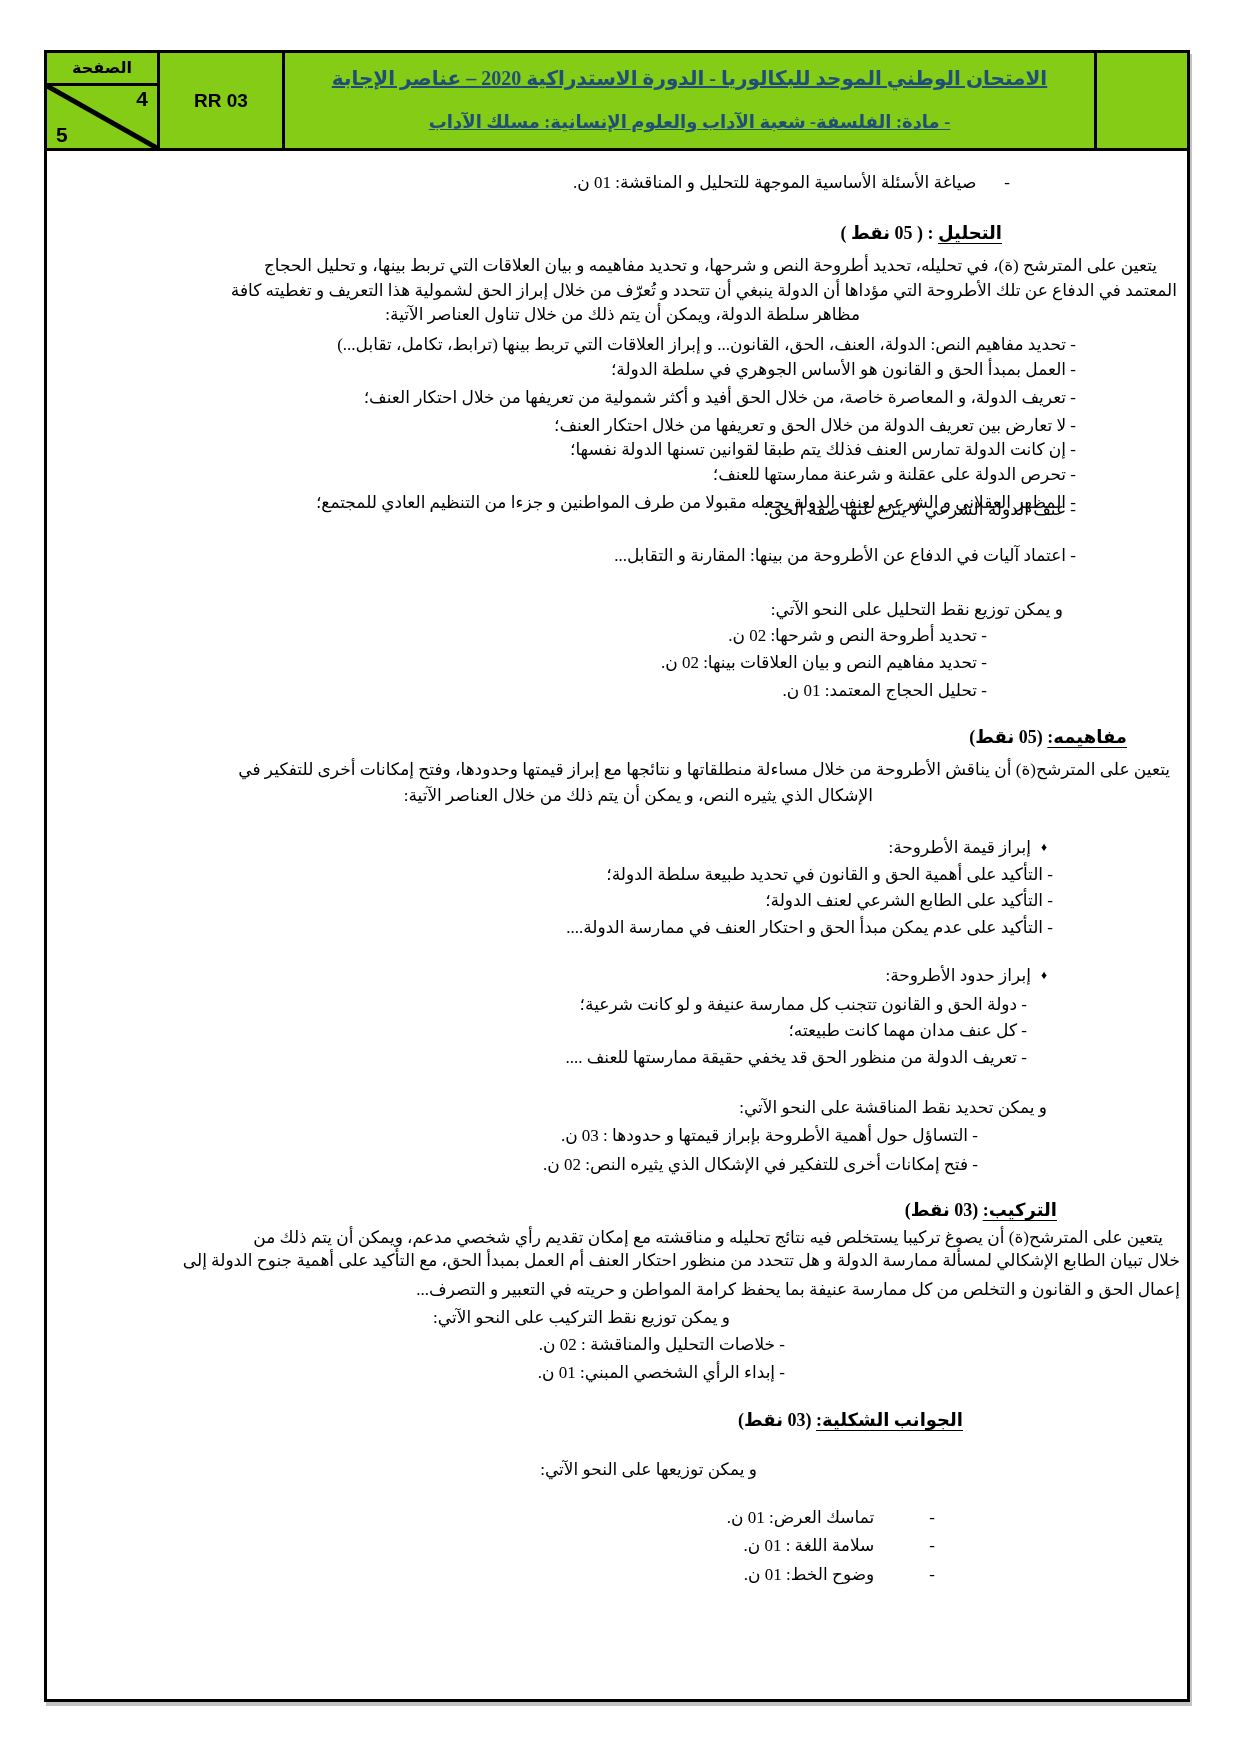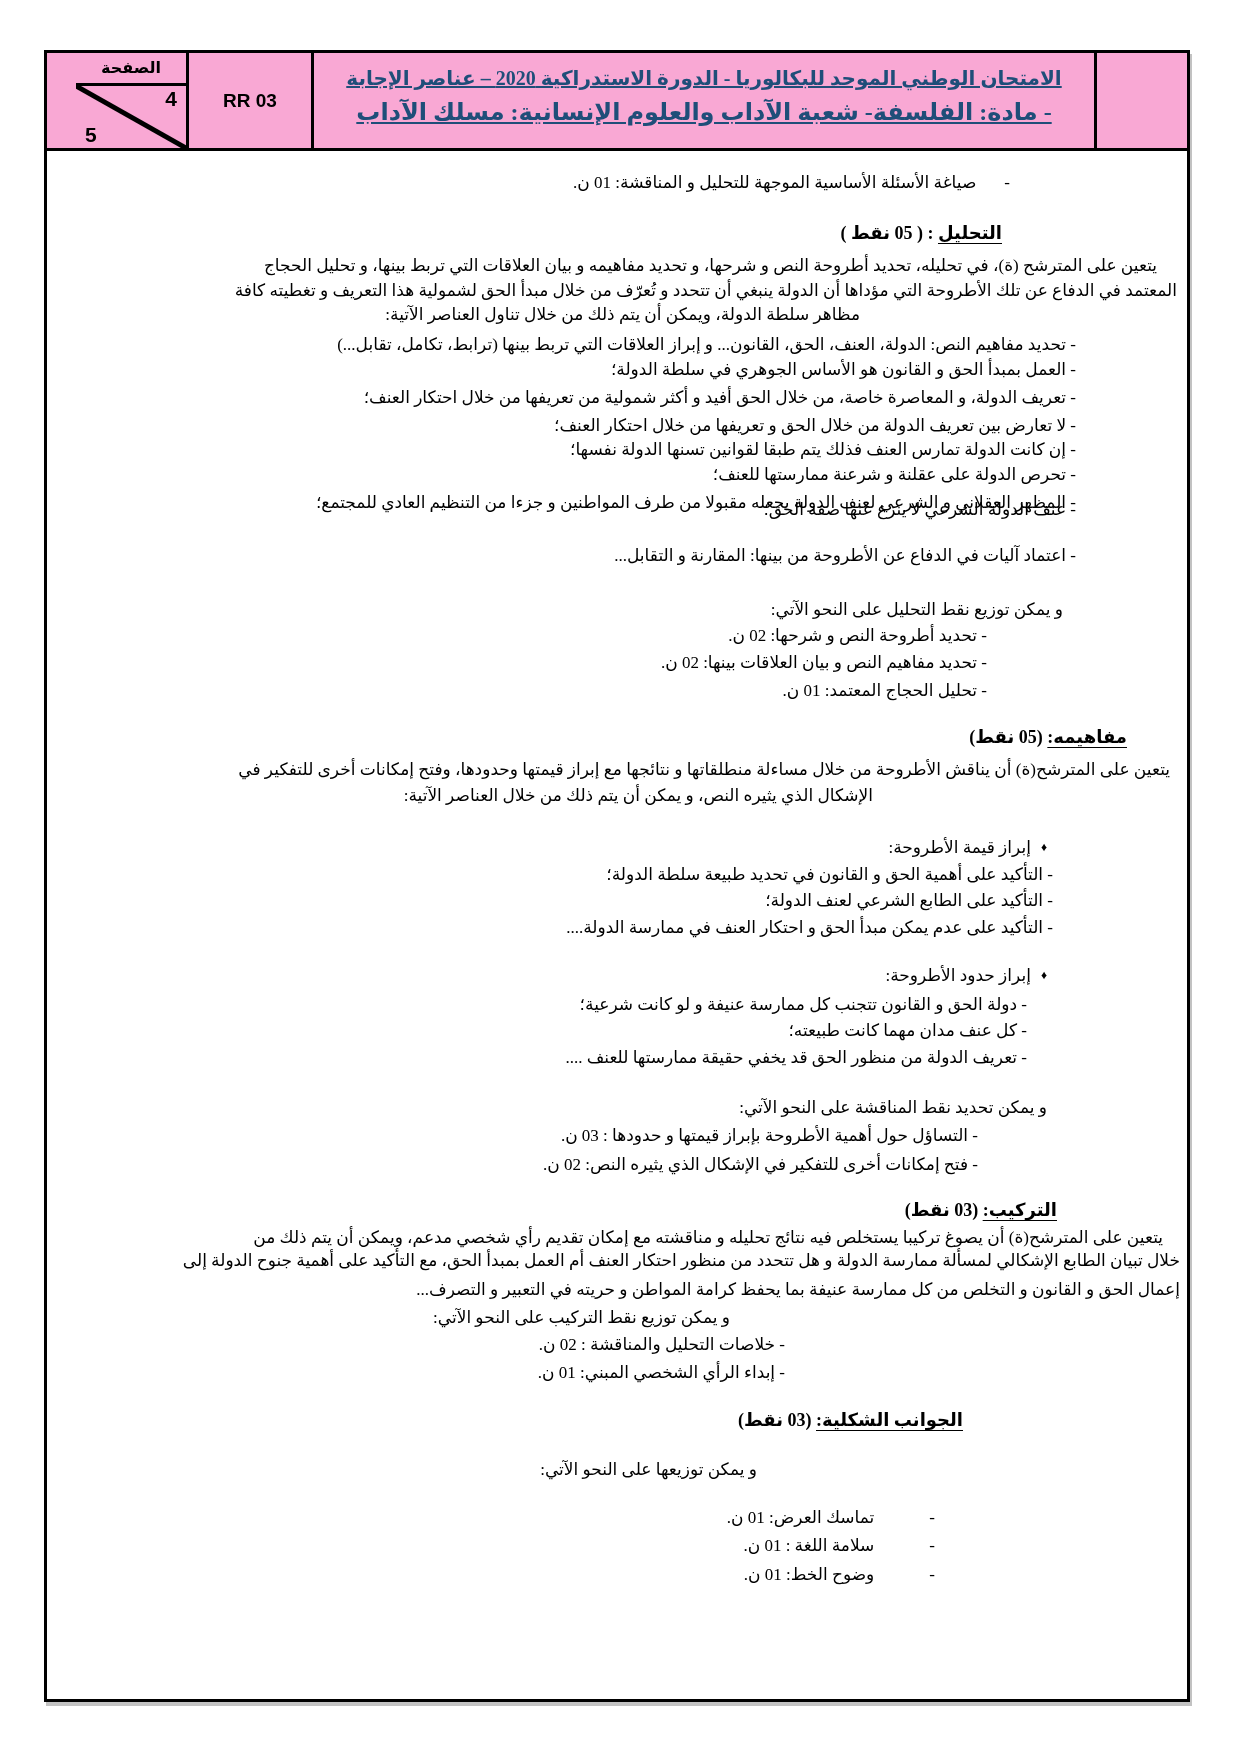--- a/index.html
+++ b/index.html
@@ -6,32 +6,32 @@
   body{
     width:1240px;height:1754px;position:relative;background:#ffffff;color:#000;
     font-family:"Liberation Serif","DejaVu Sans",serif;direction:rtl;overflow:hidden;
   }
   .frame{
     position:absolute;left:44px;top:50px;width:1146px;height:1652px;
     border:3px solid #000;box-sizing:border-box;background:#fff;
     box-shadow:2px 4px 0 rgba(120,120,120,.45);
   }
   
-  .header{position:absolute;top:0;left:0;right:0;height:95px;border-bottom:3px solid #000;display:flex;direction:ltr;background:#f9a8d4;padding-left:29px;}
+  .header{position:absolute;top:0;left:0;right:0;height:95px;border-bottom:3px solid #000;display:flex;direction:ltr;background:#84cc16;}
   .cell-page{width:113px;border-right:3px solid #000;position:relative;box-sizing:border-box;}
   .page-label{height:30px;line-height:30px;text-align:center;font-weight:bold;font-size:16px;border-bottom:3px solid #000;direction:rtl;}
   .page-diag{position:absolute;top:33px;left:0;right:0;bottom:0;}
   .page-diag svg{position:absolute;top:0;left:0;width:100%;height:100%;}
   .num-top{position:absolute;top:1px;right:9px;font-size:21px;font-weight:bold;font-family:"Liberation Sans",sans-serif;}
   .num-bottom{position:absolute;bottom:1px;left:9px;font-size:21px;font-weight:bold;font-family:"Liberation Sans",sans-serif;}
   .cell-rr{width:125px;border-right:3px solid #000;display:flex;align-items:center;justify-content:center;
     font-family:"Liberation Sans",sans-serif;font-weight:bold;font-size:19px;direction:ltr;box-sizing:border-box;}
   .cell-title{flex:1;border-right:3px solid #000;text-align:center;color:#1F4E79;font-weight:bold;padding-top:13px;direction:rtl;box-sizing:border-box;text-decoration:underline;}
   .cell-title .t1{font-size:20px;}
-  .cell-title .t2{font-size:24px;margin-top:8px;}
+  .cell-title .t2{font-size:18px;margin-top:21px;}
   .cell-empty{width:90px;}
   
   .tb{position:absolute;white-space:nowrap;font-size:17px;line-height:25px;direction:rtl;}
   .flexline{display:flex;align-items:baseline;}
   .gap28{display:inline-block;width:28px;}
   .gap55{display:inline-block;width:55px;}
   .hd{font-size:18px;font-weight:bold;}
   .u{text-decoration:underline;text-underline-offset:4px;}
   .dmark{font-size:12px;margin-left:10px;position:relative;top:-2px;}
 </style>
@@ -62,21 +62,21 @@
   <div class="tb flexline" style="top:117px;right:177px">
     <span>-</span>
       <span class="gap28"></span>
     <span>صياغة الأسئلة الأساسية الموجهة للتحليل و المناقشة: 01 ن.</span>
   </div>
 
   <div class="tb hd" style="top:168px;right:185px">
     <span class="u">التحليل</span><span> : ( 05 نقط )</span>
   </div>
   <div class="tb" style="top:200px;right:30px">يتعين على المترشح (ة)،  في تحليله، تحديد أطروحة النص و شرحها، و تحديد مفاهيمه و بيان العلاقات التي تربط بينها، و تحليل الحجاج</div>
-  <div class="tb" style="top:225px;right:10px">المعتمد في الدفاع عن تلك الأطروحة التي مؤداها أن الدولة ينبغي أن تتحدد و تُعرّف من خلال مبدأ الحق لشمولية هذا التعريف و تغطيته كافة</div>
+  <div class="tb" style="top:225px;right:10px">المعتمد في الدفاع عن تلك الأطروحة التي مؤداها أن الدولة ينبغي أن تتحدد و تُعرّف من خلال إبراز الحق لشمولية هذا التعريف و تغطيته كافة</div>
   <div class="tb" style="top:249px;right:327px">مظاهر سلطة الدولة، ويمكن أن يتم ذلك من خلال تناول العناصر الآتية:</div>
 
   <div class="tb" style="top:279px;right:111px">- تحديد مفاهيم النص: الدولة، العنف، الحق، القانون... و إبراز العلاقات التي تربط بينها (ترابط، تكامل، تقابل...)</div>
   <div class="tb" style="top:304px;right:111px">- العمل بمبدأ الحق و القانون هو الأساس الجوهري في سلطة الدولة؛</div>
   <div class="tb" style="top:332px;right:111px">- تعريف الدولة، و المعاصرة خاصة، من خلال الحق أفيد و أكثر شمولية من تعريفها من خلال احتكار العنف؛</div>
   <div class="tb" style="top:360px;right:111px">- لا تعارض بين تعريف الدولة من خلال الحق و تعريفها من خلال احتكار العنف؛</div>
   <div class="tb" style="top:384px;right:111px">- إن كانت الدولة تمارس العنف فذلك يتم طبقا لقوانين تسنها الدولة نفسها؛</div>
   <div class="tb" style="top:409px;right:111px">- تحرص الدولة على عقلنة و شرعنة ممارستها للعنف؛</div>
   <div class="tb" style="top:437px;right:111px">- المظهر العقلاني و الشرعي لعنف الدولة يجعله مقبولا من طرف المواطنين و جزءا من التنظيم العادي للمجتمع؛</div>
   <div class="tb" style="top:444px;right:111px">- عنف الدولة الشرعي لا ينزع عنها صفة الحق؛</div>

